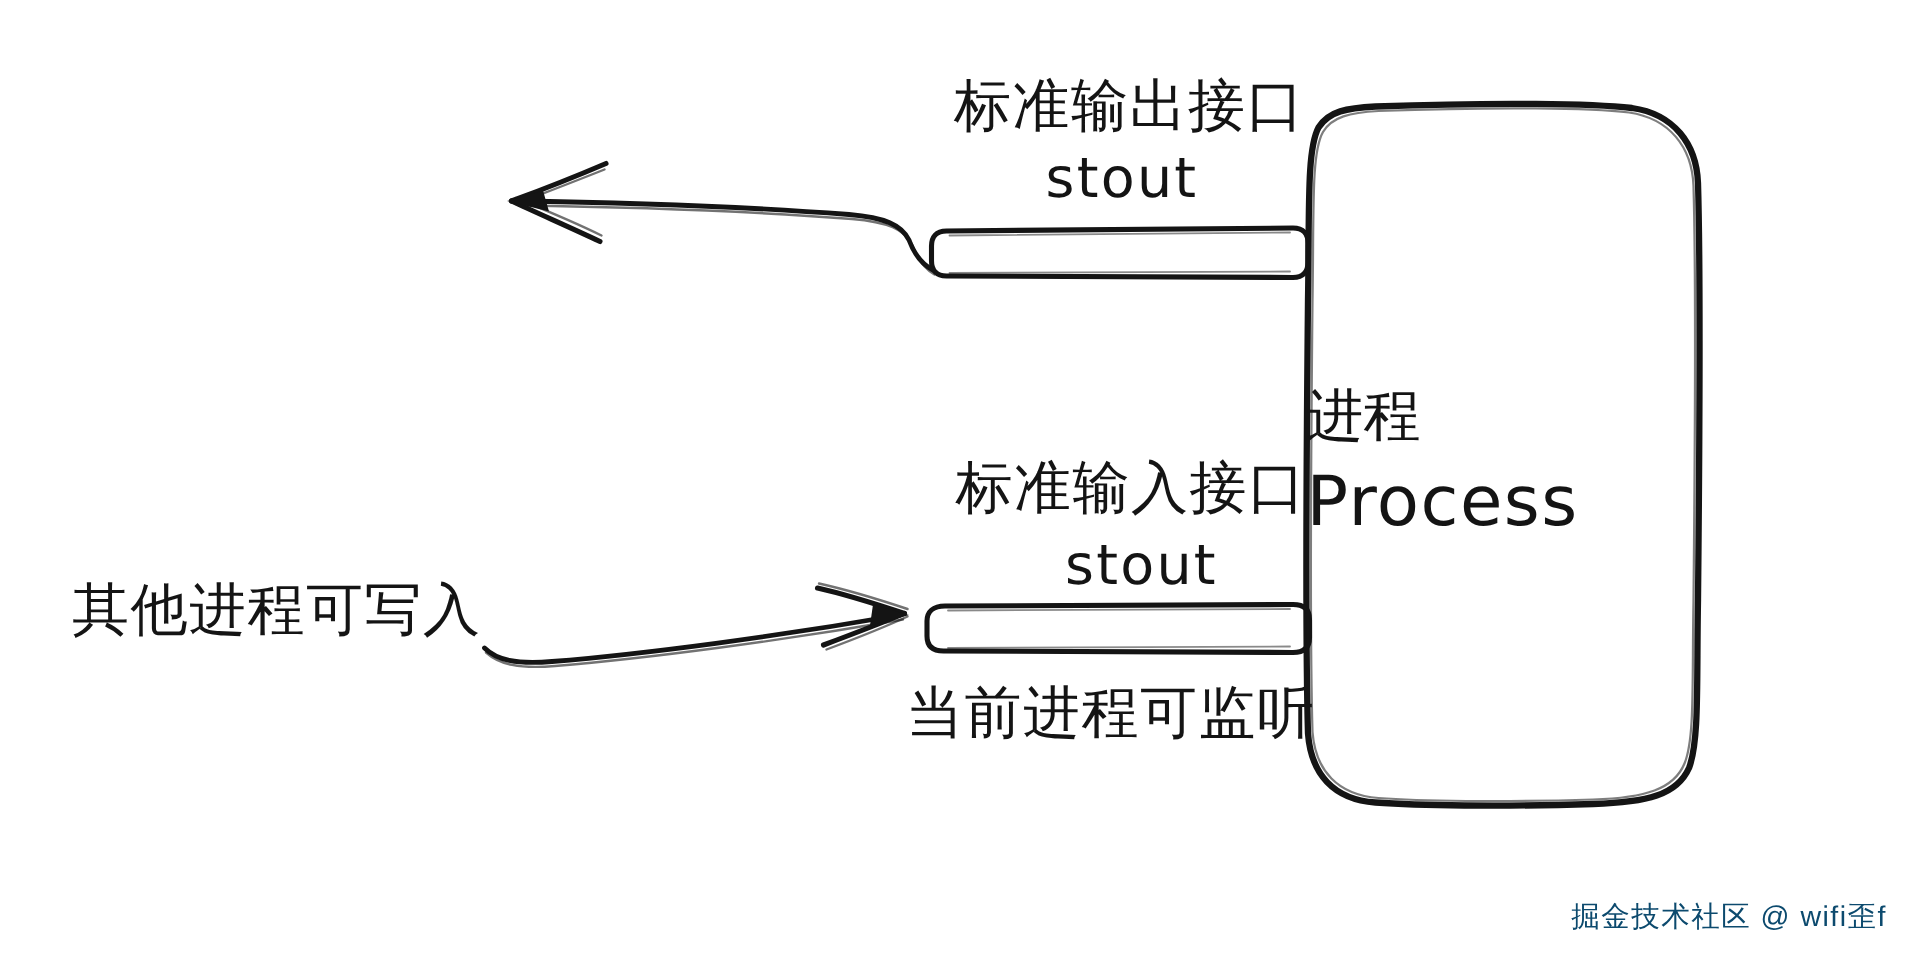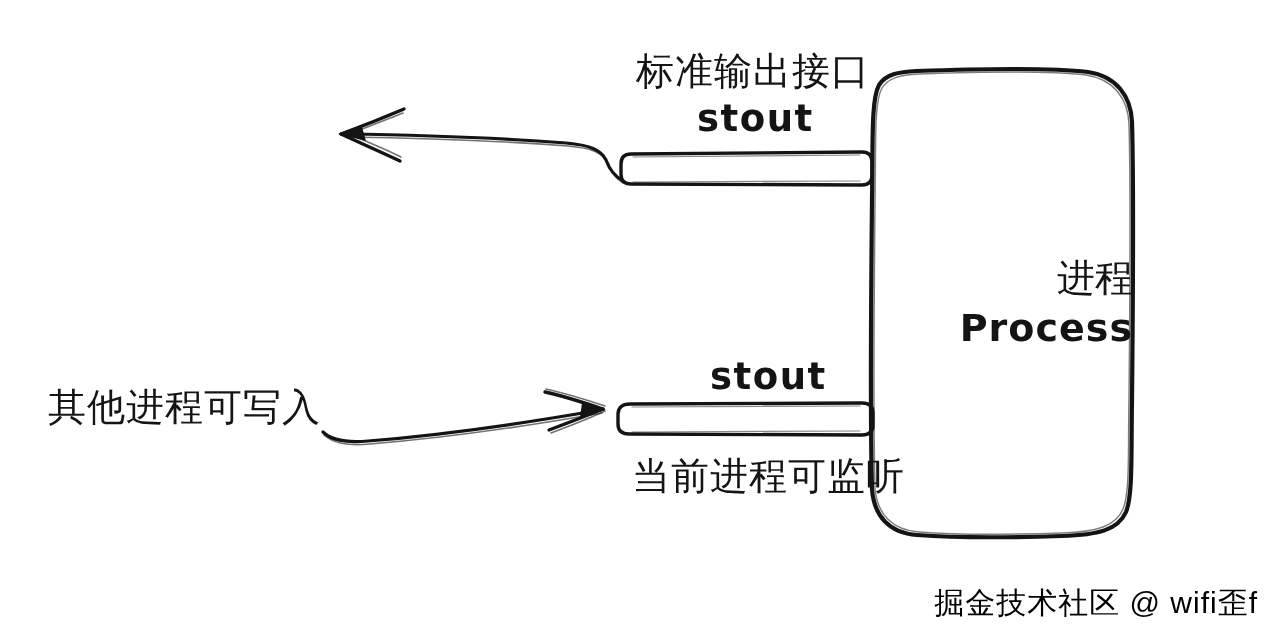--- a/index.html
+++ b/index.html
@@ -32,63 +32,63 @@
   }
   .cjk {
     font-family: Liberation Serif, serif;
     font-size: 38px;
     letter-spacing: 1px;
     font-weight: 400;
   }
   .hand {
     font-family: "DejaVu Sans", sans-serif;
     font-size: 37px;
-    font-weight: 700;
+    font-weight: 400;
     letter-spacing: 1.5px;
   }
   .process-title {
     position: absolute;
     left: 871px;
     top: 255px;
     width: 262px;
-    text-align: right;
+    text-align: left;
     color: #141414;
   }
   .process-title .zh {
     font-family: "Liberation Sans", "DejaVu Sans", sans-serif;
     font-size: 38px;
     line-height: 1.25;
     display: block;
   }
   .process-title .en {
     font-family: "DejaVu Sans", sans-serif;
-    font-size: 38px;
-    font-weight: 700;
+    font-size: 46px;
+    font-weight: 400;
     letter-spacing: 1px;
     line-height: 1.35;
     display: block;
   }
   #watermark {
     position: absolute;
     right: 16px;
     bottom: 12px;
     font-family: "Liberation Sans", "DejaVu Sans", sans-serif;
-    font-size: 30px;
-    color: #000000;
+    font-size: 19px;
+    color: #0c4a6e;
     letter-spacing: 1px;
     white-space: nowrap;
   }
   
   #lbl-other-read   { left: 44px;  top: 108px; }
   #lbl-other-write  { left: 48px;  top: 388px; }
   #lbl-stdout-cn    { left: 636px; top: 52px; }
   #lbl-stdout-en    { left: 697px; top: 100px; }
   #lbl-stdin-cn     { left: 637px; top: 307px; }
   #lbl-stdin-en     { left: 710px; top: 358px; }
-  #lbl-current-read { left: 632px; top: 457px; }
+  #lbl-current-read { left: 604px; top: 457px; }
 </style>
 </head>
 <body>
 
 <div id="canvas">
 
   <svg id="sketch" viewBox="0 0 1274 636">
     <defs>
       <style>
         .ink { fill: none; stroke: #141414; stroke-linecap: round; stroke-linejoin: round; }
@@ -185,20 +185,21 @@
     </g>
   </svg>
 
 
   <div class="lbl cjk" id="lbl-other-write">其他进程可写入</div>
 
   <div class="lbl cjk" id="lbl-stdout-cn">标准输出接口</div>
 
   <div class="lbl hand" id="lbl-stdout-en">stout</div>
 
+  <div class="lbl cjk" id="lbl-stdin-cn">标准输入接口</div>
 
   <div class="lbl hand" id="lbl-stdin-en">stout</div>
 
   <div class="lbl cjk" id="lbl-current-read">当前进程可监听</div>
 
   <div class="process-title">
     <span class="zh">进程</span>
     <span class="en">Process</span>
   </div>
 

